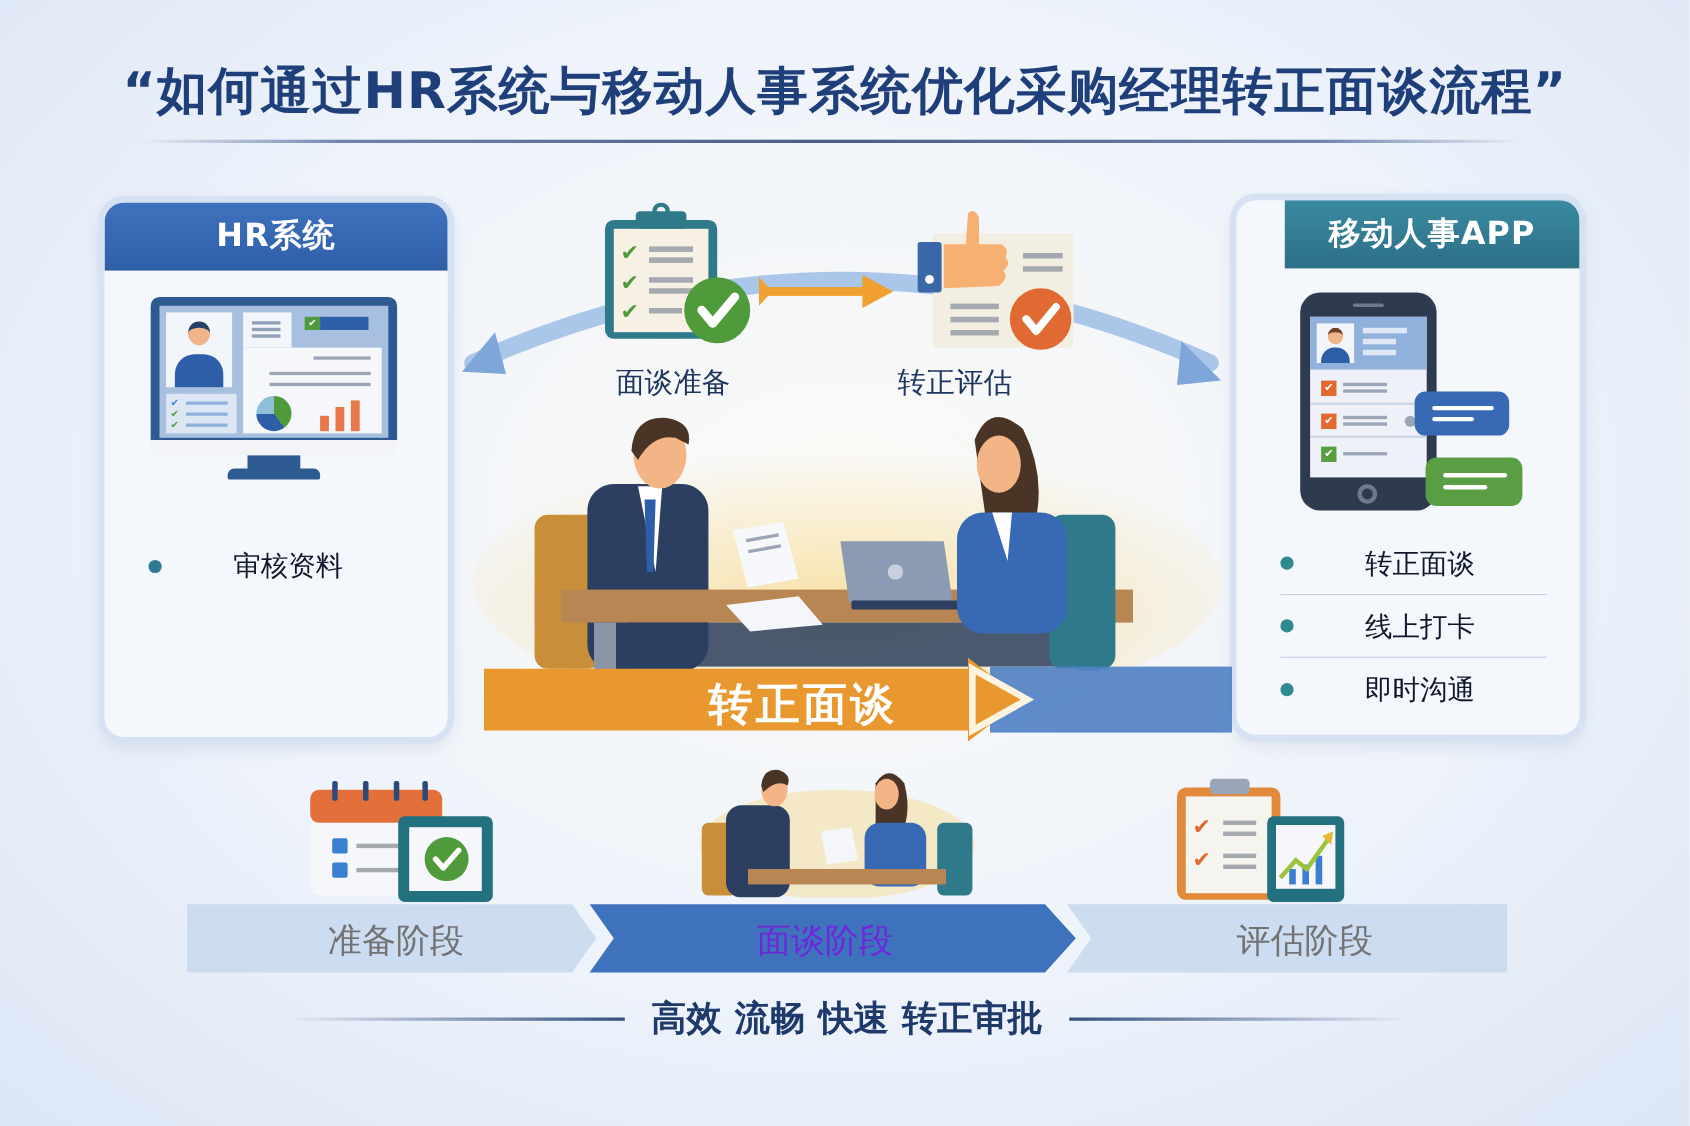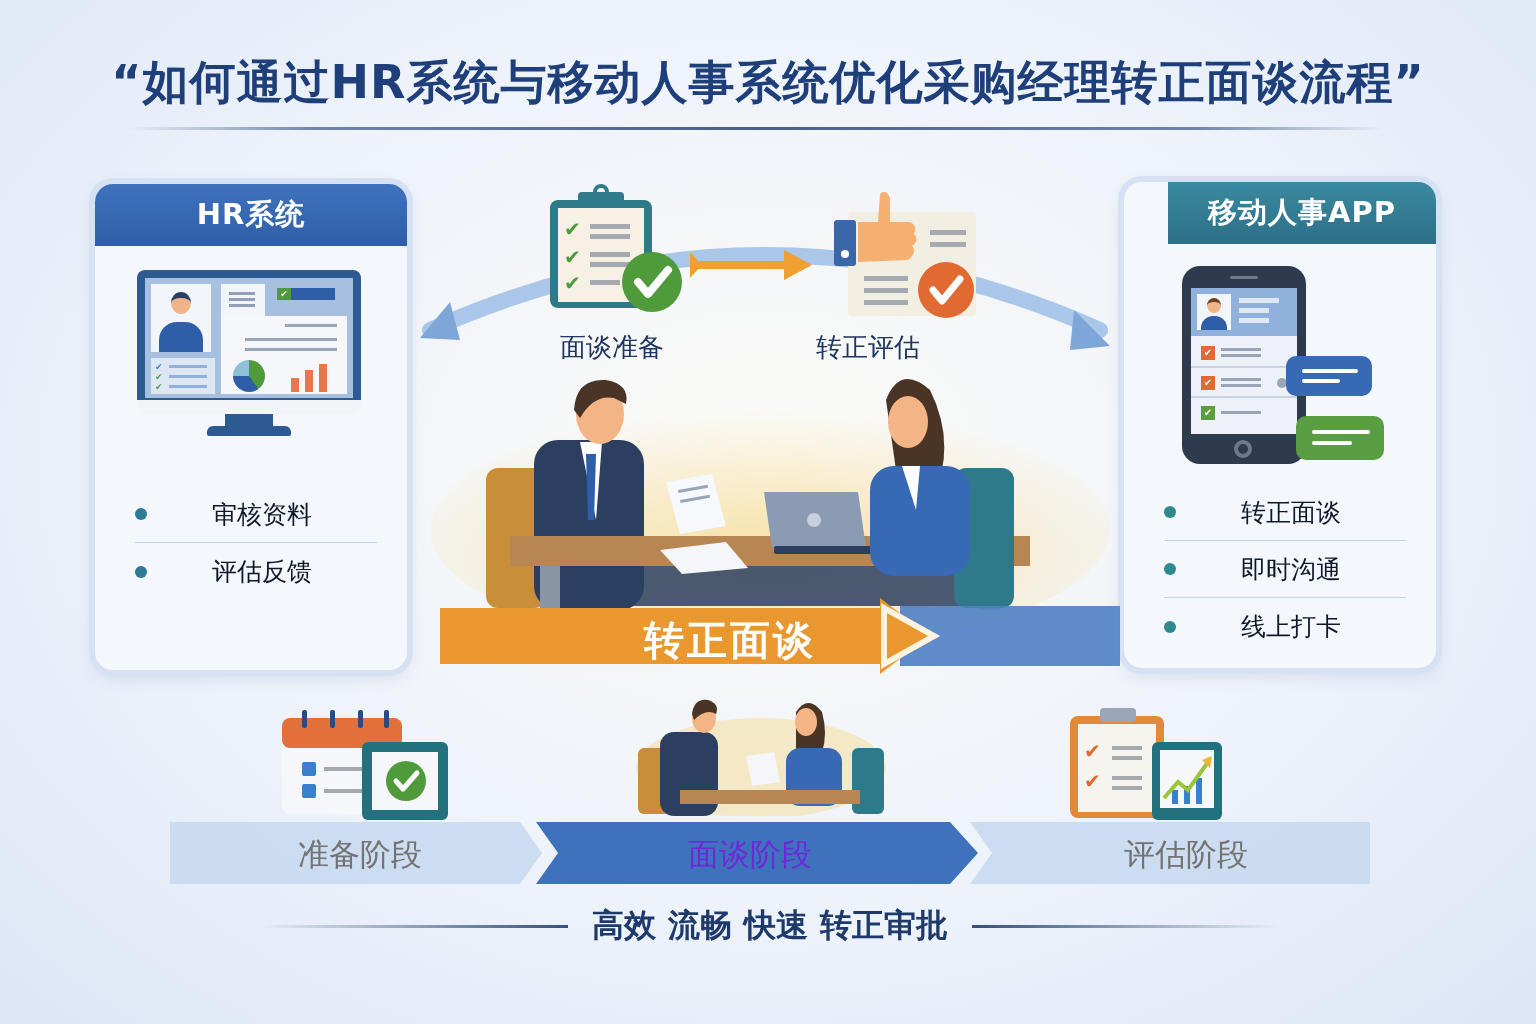--- a/index.html
+++ b/index.html
@@ -134,24 +134,20 @@
       </div>
       <div class="mon-chin"></div>
       <div class="mon-neck"></div>
       <div class="mon-base"></div>
     </div>
   </div>
   <div class="card-list">
     <div class="card-item">
         <span class="dot"></span>
         <span>审核资料</span>
-      </div>
-    <div class="card-item">
-        <span class="dot"></span>
-        <span>评估反馈</span>
       </div>
   </div>
 </div>
 
 <div class="abs card card-app">
   <div class="card-head">移动人事APP</div>
   <div class="card-illus">
     <div class="phone">
       <div style="position:absolute;left:48px;top:10px;width:28px;height:3px;background:#6d7a8c;border-radius:2px;"></div>
       <div class="phone-screen">
@@ -185,25 +181,25 @@
       <div class="ln" style="left:16px;top:25px;width:40px;"></div>
     </div>
   </div>
   <div class="card-list">
     <div class="card-item">
         <span class="dot"></span>
         <span>转正面谈</span>
       </div>
     <div class="card-item">
         <span class="dot"></span>
-        <span>即时沟通</span>
+        <span>线上打卡</span>
       </div>
     <div class="card-item">
         <span class="dot"></span>
-        <span>线上打卡</span>
+        <span>即时沟通</span>
       </div>
   </div>
 </div>
 
 <svg class="abs arc" viewBox="0 0 690 150">
   <path d="M10 120 Q 345 -30 680 120" fill="none" stroke="#9cbde6" stroke-width="16" stroke-linecap="round" opacity="0.85"></path>
   <polygon points="0,128 30,92 40,130" fill="#7fa6d8"></polygon>
   <polygon points="690,136 654,100 650,140" fill="#7fa6d8"></polygon>
 </svg>
 

